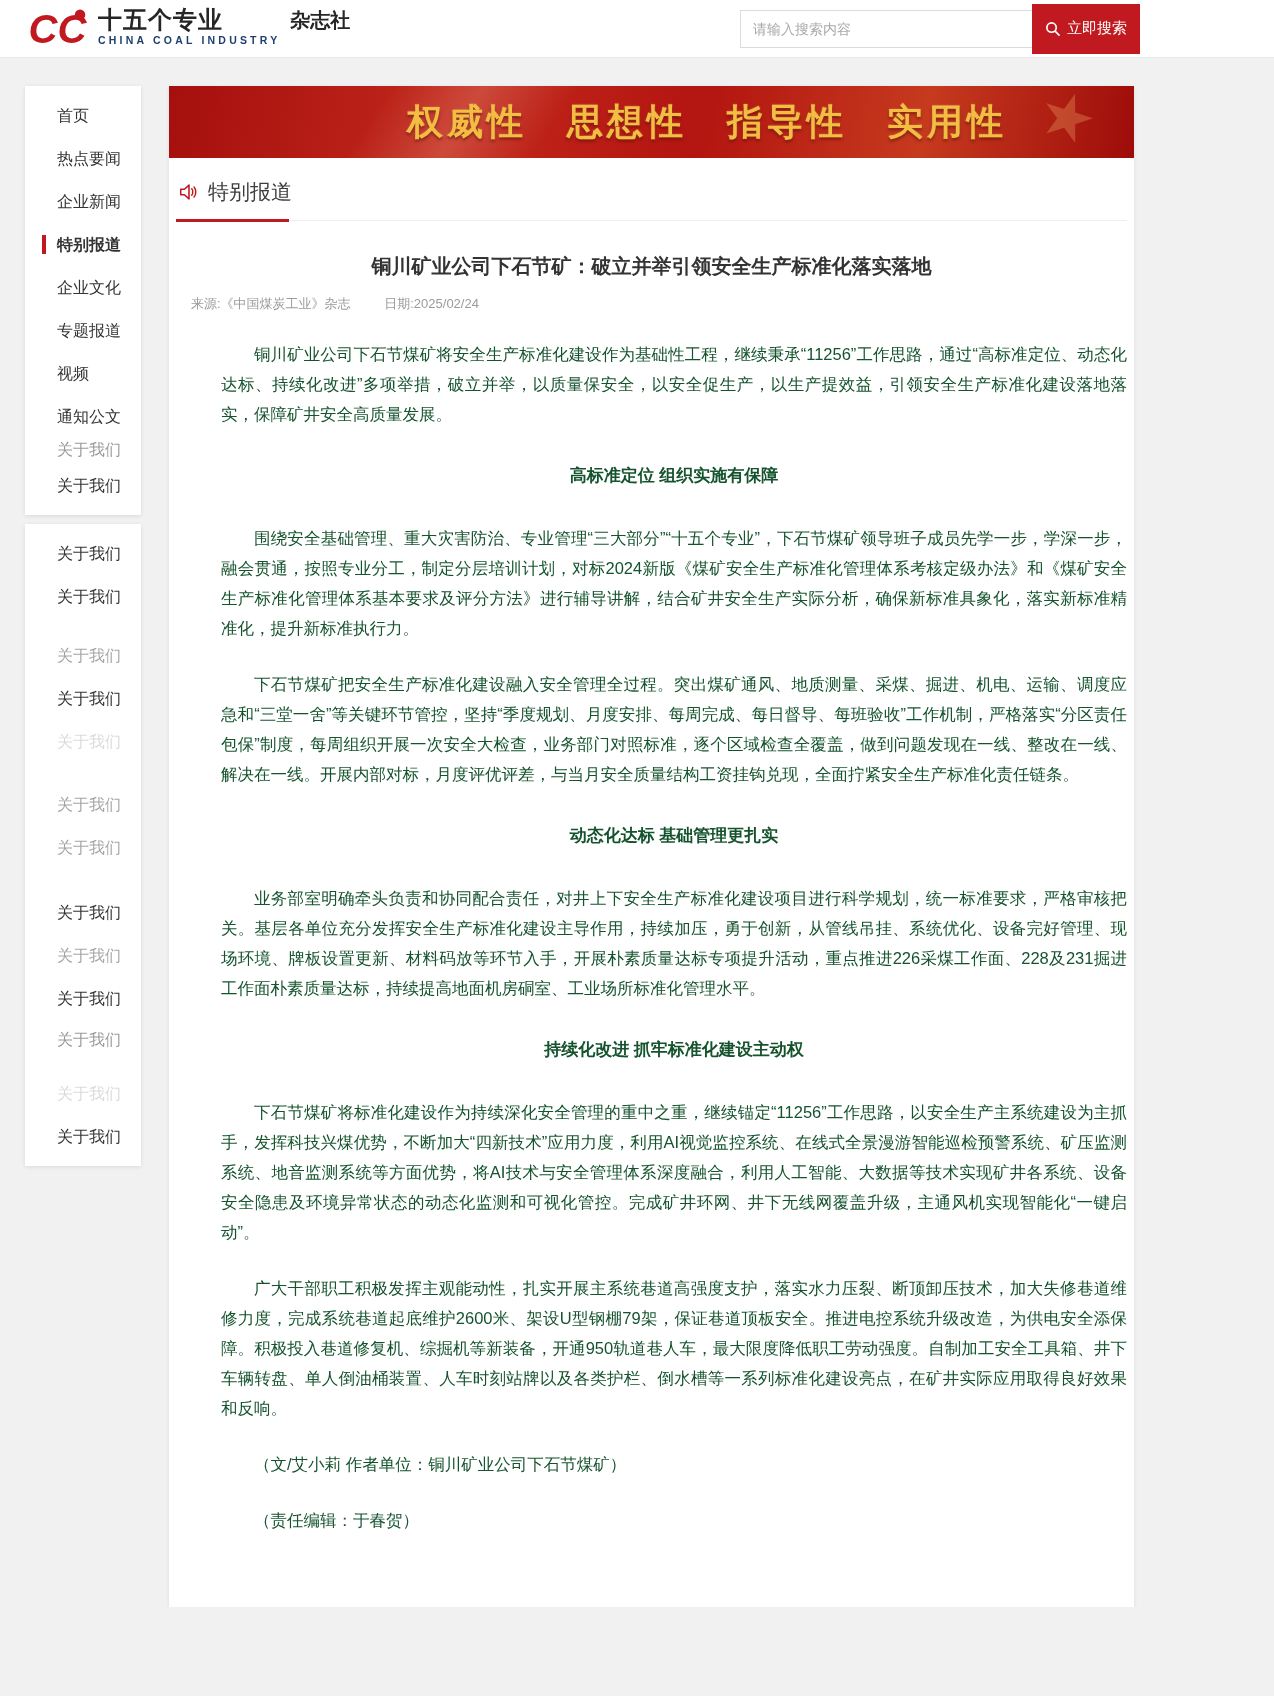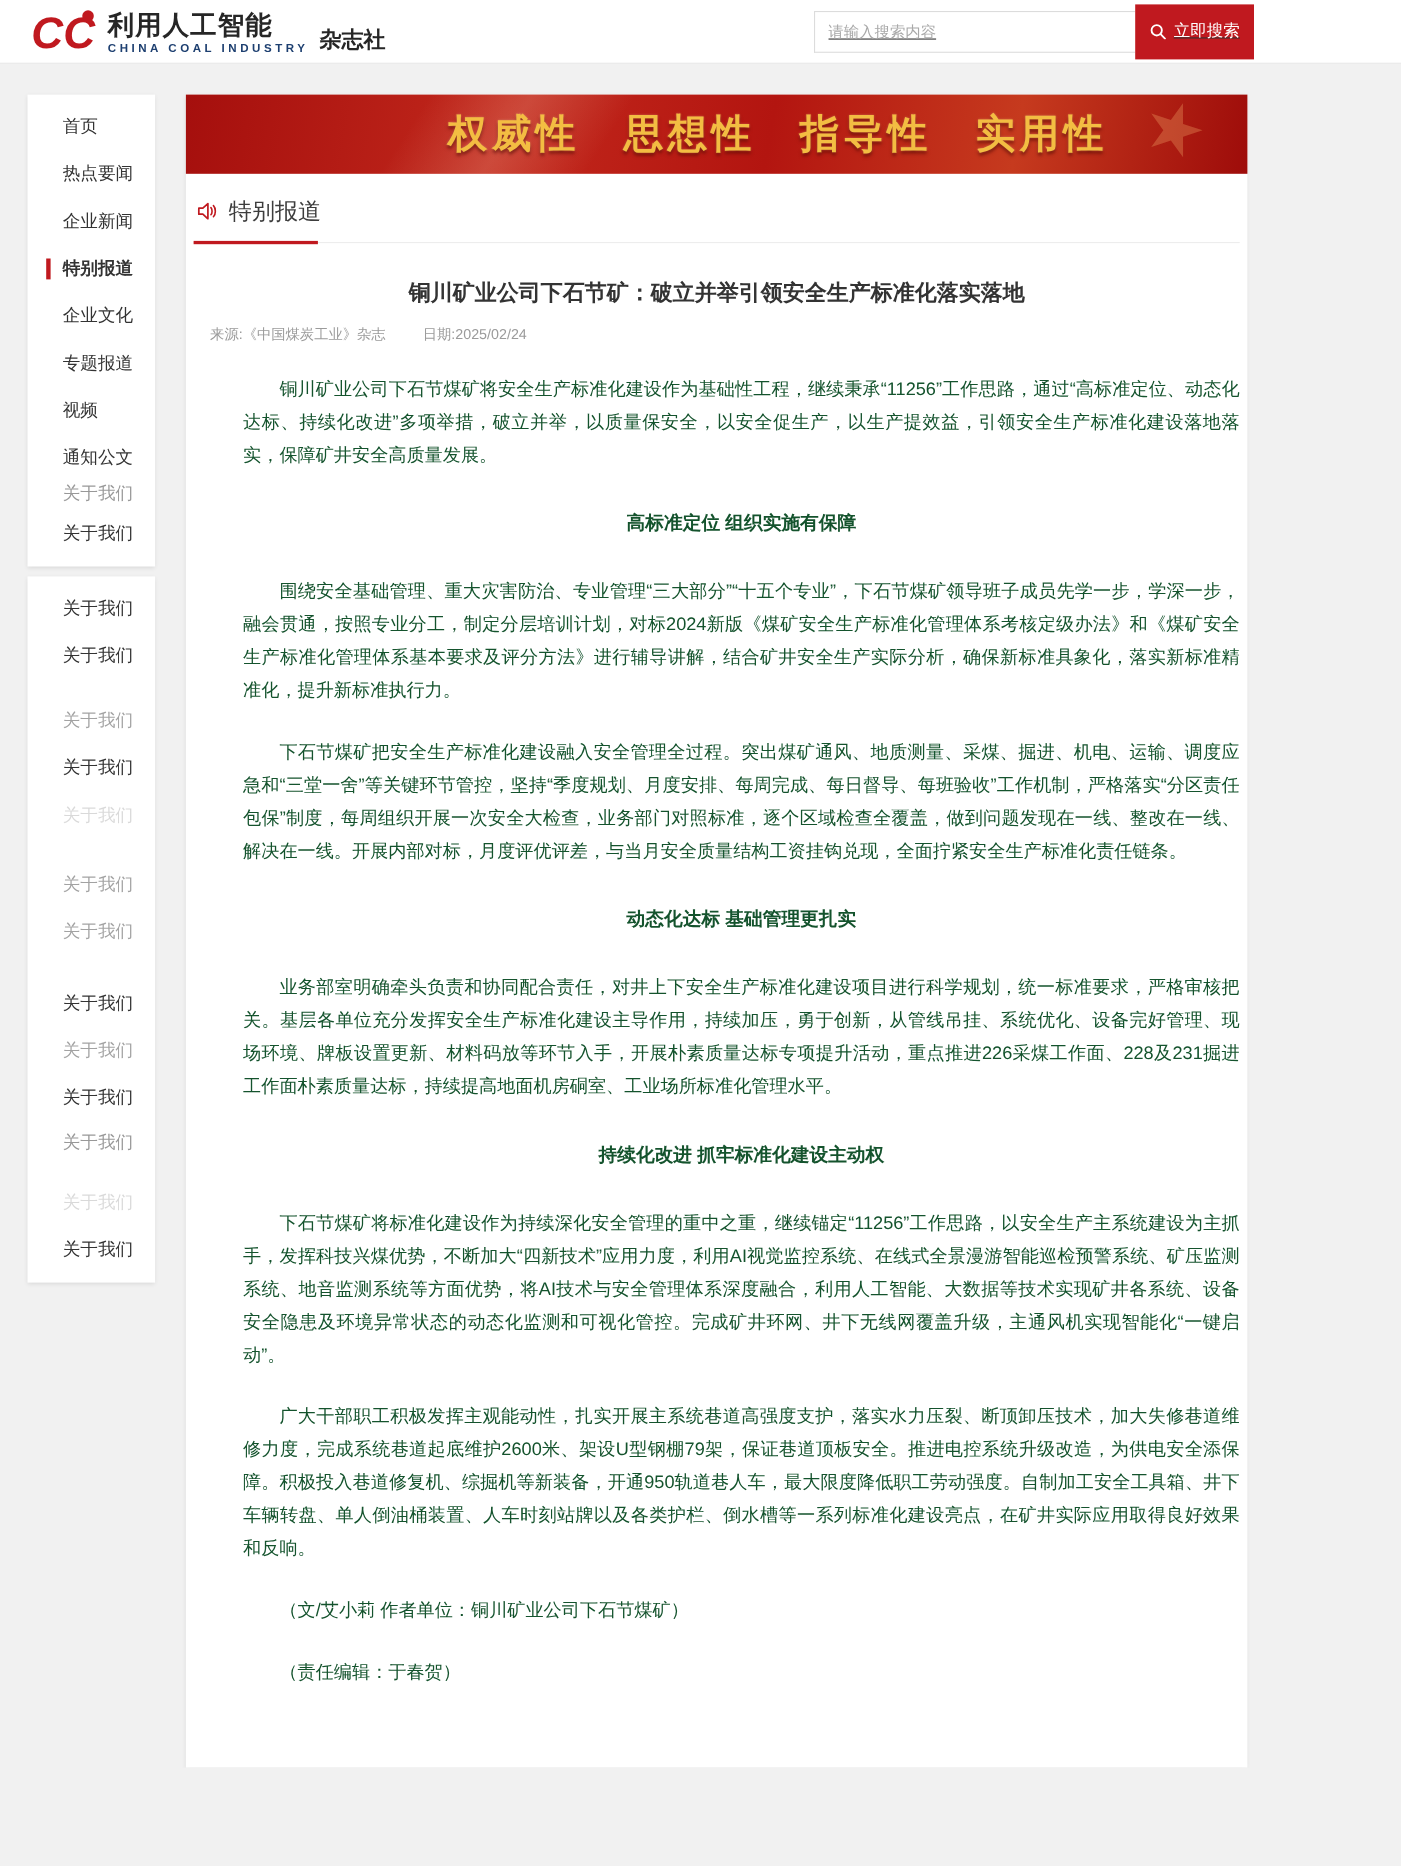--- a/index.html
+++ b/index.html
@@ -12,27 +12,27 @@
   
   .topbar {
     background: #fff;
     height: 58px;
     border-bottom: 1px solid #e7e7e7;
     display: flex;
     align-items: center;
     padding: 0 134px 0 30px;
     justify-content: space-between;
   }
-  .logo { display: flex; align-items: flex-end; gap: 10px; cursor: pointer; }
+  .logo { display: flex; gap: 10px; cursor: pointer; }
   .logo-mark { width: 58px; height: 44px; flex: 0 0 auto; }
   .logo-txt-col { display: flex; flex-direction: column; line-height: 1.05; }
   .logo-cn { font-size: 24px; font-weight: 700; color: #262626; letter-spacing: 1px; }
   .logo-en { font-size: 10.5px; font-weight: 700; color: #1d3f70; letter-spacing: 3.2px; margin-top: 3px; }
   .logo-suffix { font-size: 20px; font-weight: 700; color: #262626; padding-bottom: 1px; }
-  .searchbar { display: flex; align-items: center; text-decoration: underline; }
+  .searchbar { display: flex; align-items: center; }
   .search-input {
     width: 292px; height: 38px;
     border: 1px solid #dcdcdc; border-right: none;
     padding: 0 12px; font-size: 14px; color: #333;
     outline: none; background: #fff;
     font-family: inherit;
   }
   .search-input::placeholder { color: #a9a9a9; }
   .search-btn {
     width: 108px; height: 50px;
@@ -135,21 +135,21 @@
 </head>
 <body>
 
 <header class="topbar">
   <div class="logo">
     <svg class="logo-mark" viewBox="0 0 60 46" aria-hidden="true">
       <text x="-2" y="38" font-size="42" font-weight="900" font-style="italic" font-family="Liberation Sans, DejaVu Sans, sans-serif" fill="#c0191f">CC</text>
       <circle cx="52" cy="8" r="5.5" fill="#c0191f"></circle>
     </svg>
     <span class="logo-txt-col">
-      <span class="logo-cn">利用人工智能</span>
+      <span class="logo-cn">十五个专业</span>
       <span class="logo-en">CHINA COAL INDUSTRY</span>
     </span>
     <span class="logo-suffix">杂志社</span>
   </div>
 
   <div class="searchbar">
     <input class="search-input" type="text" placeholder="请输入搜索内容" style="">
     <button class="search-btn">
       <svg class="icon-svg" width="15" height="15" viewBox="0 0 16 16" aria-hidden="true">
         <circle cx="7" cy="7" r="5" fill="none" stroke="#fff" stroke-width="1.8"></circle>

